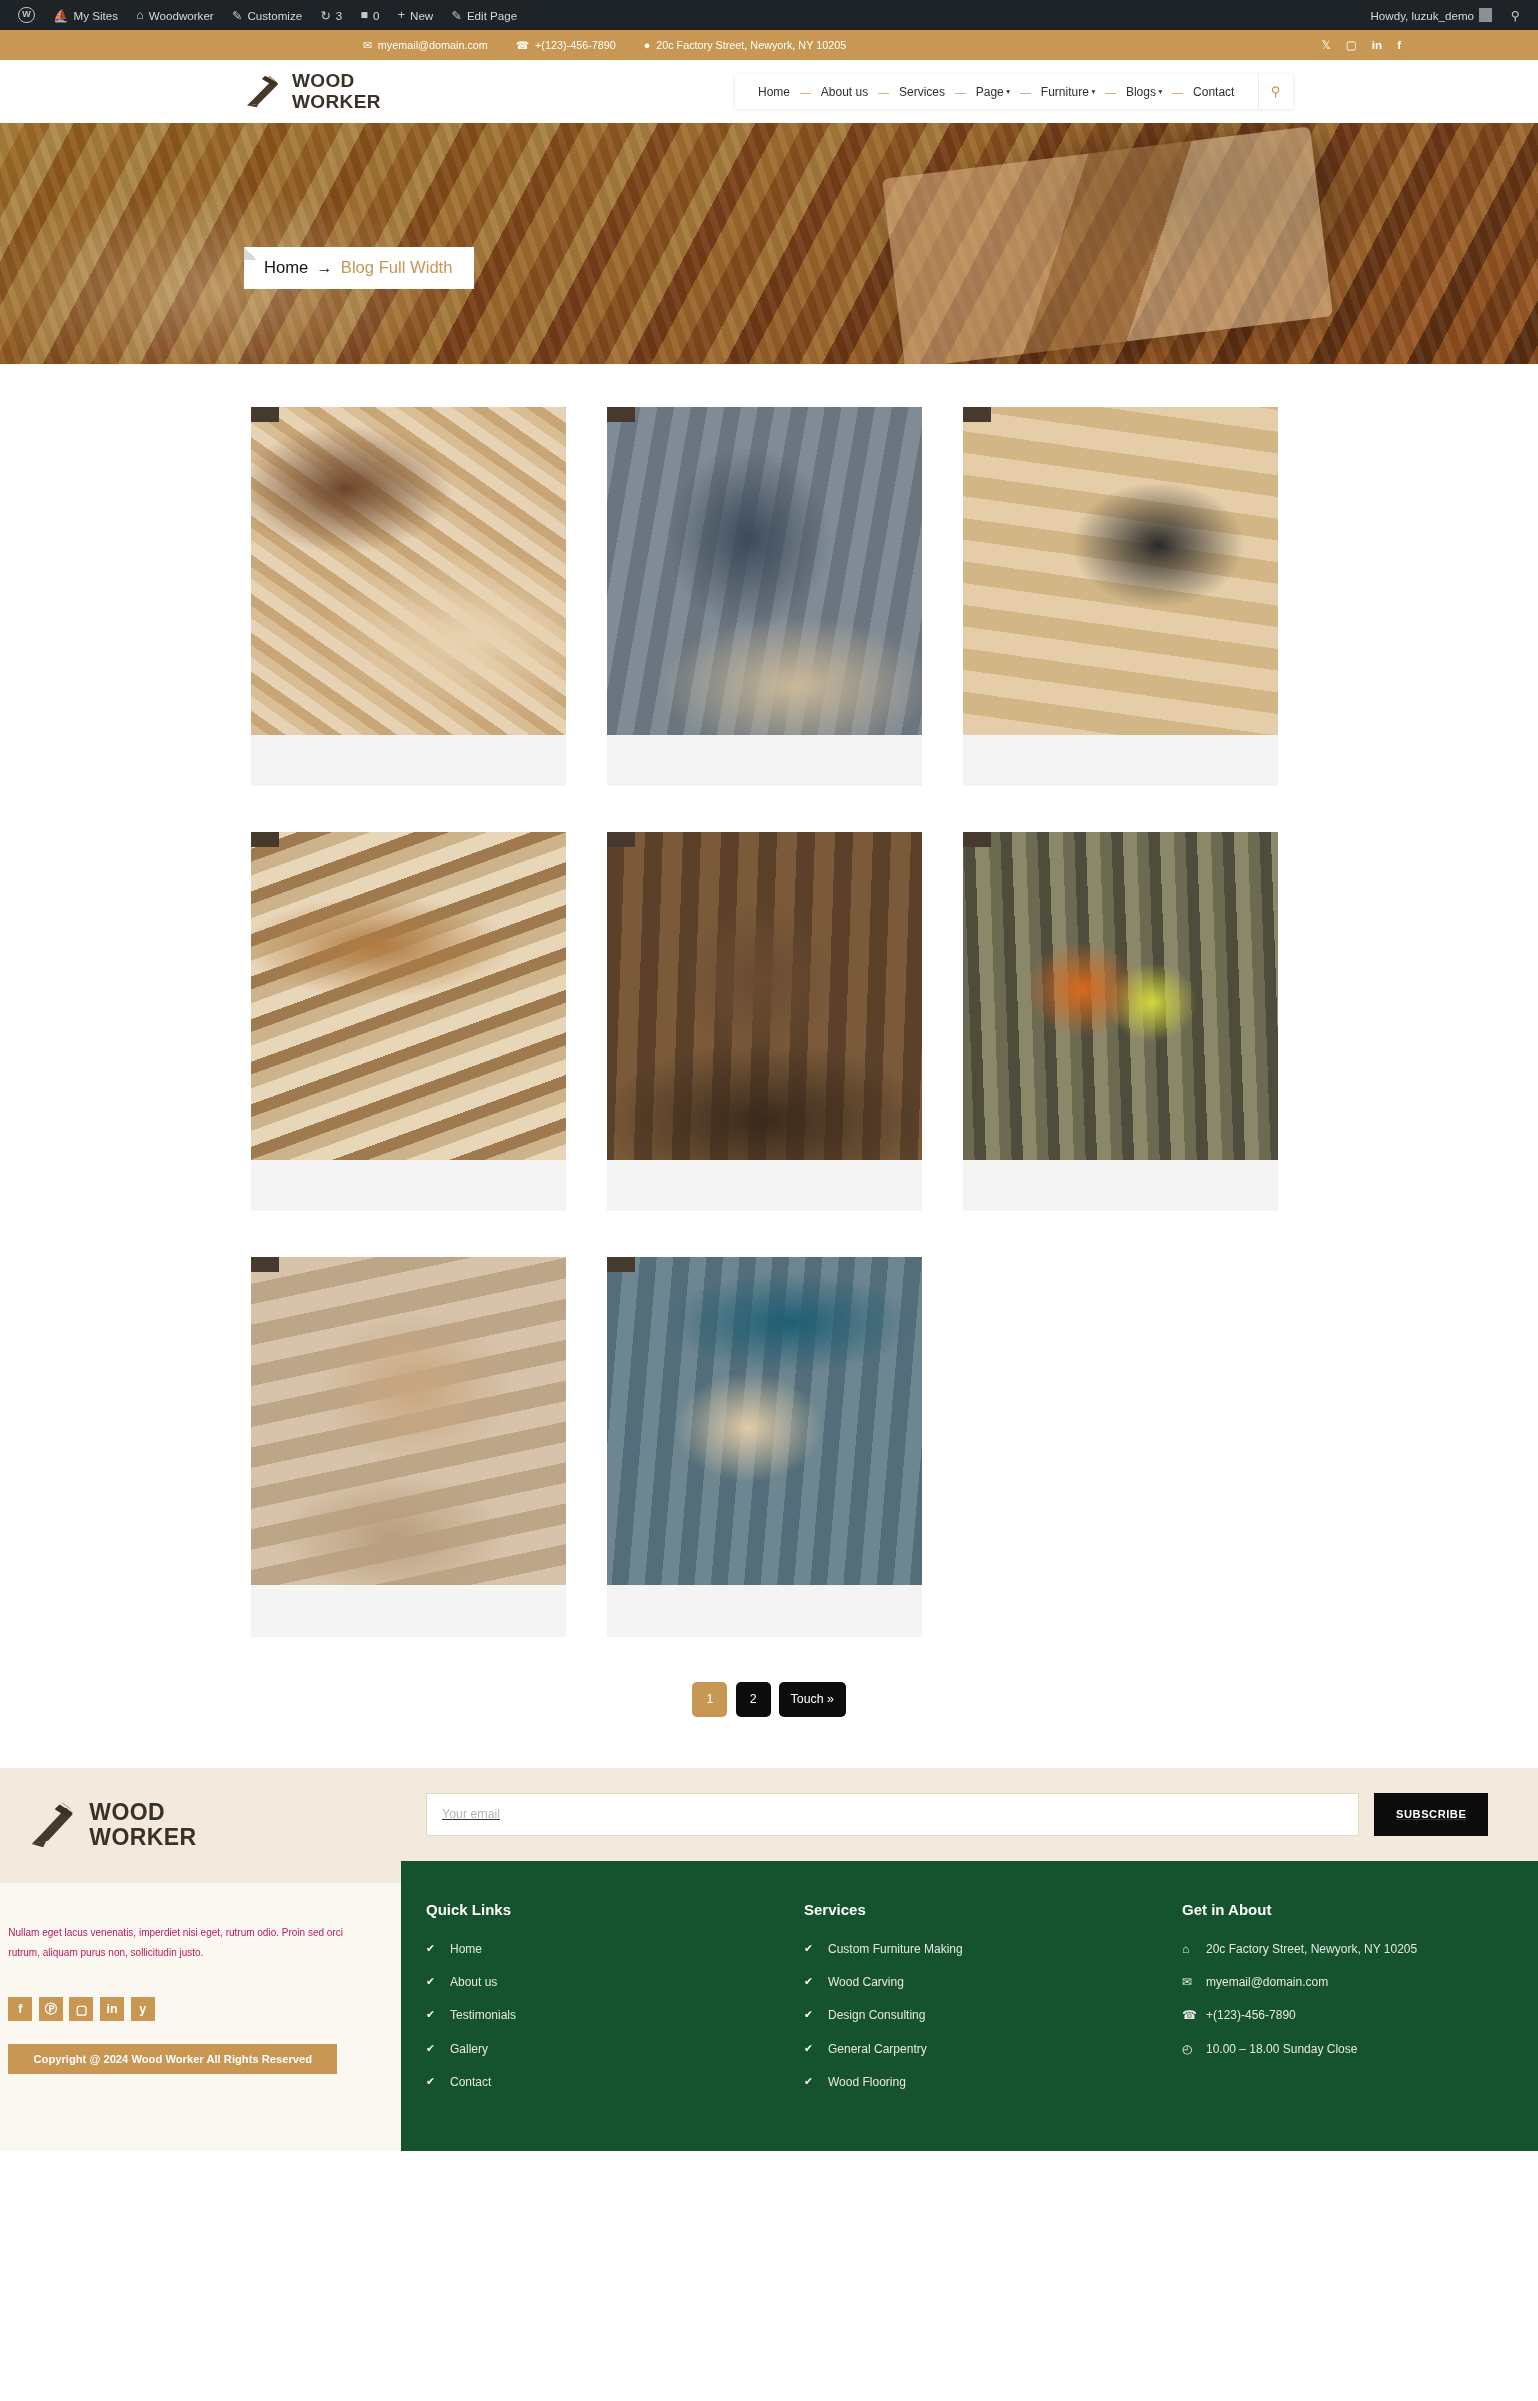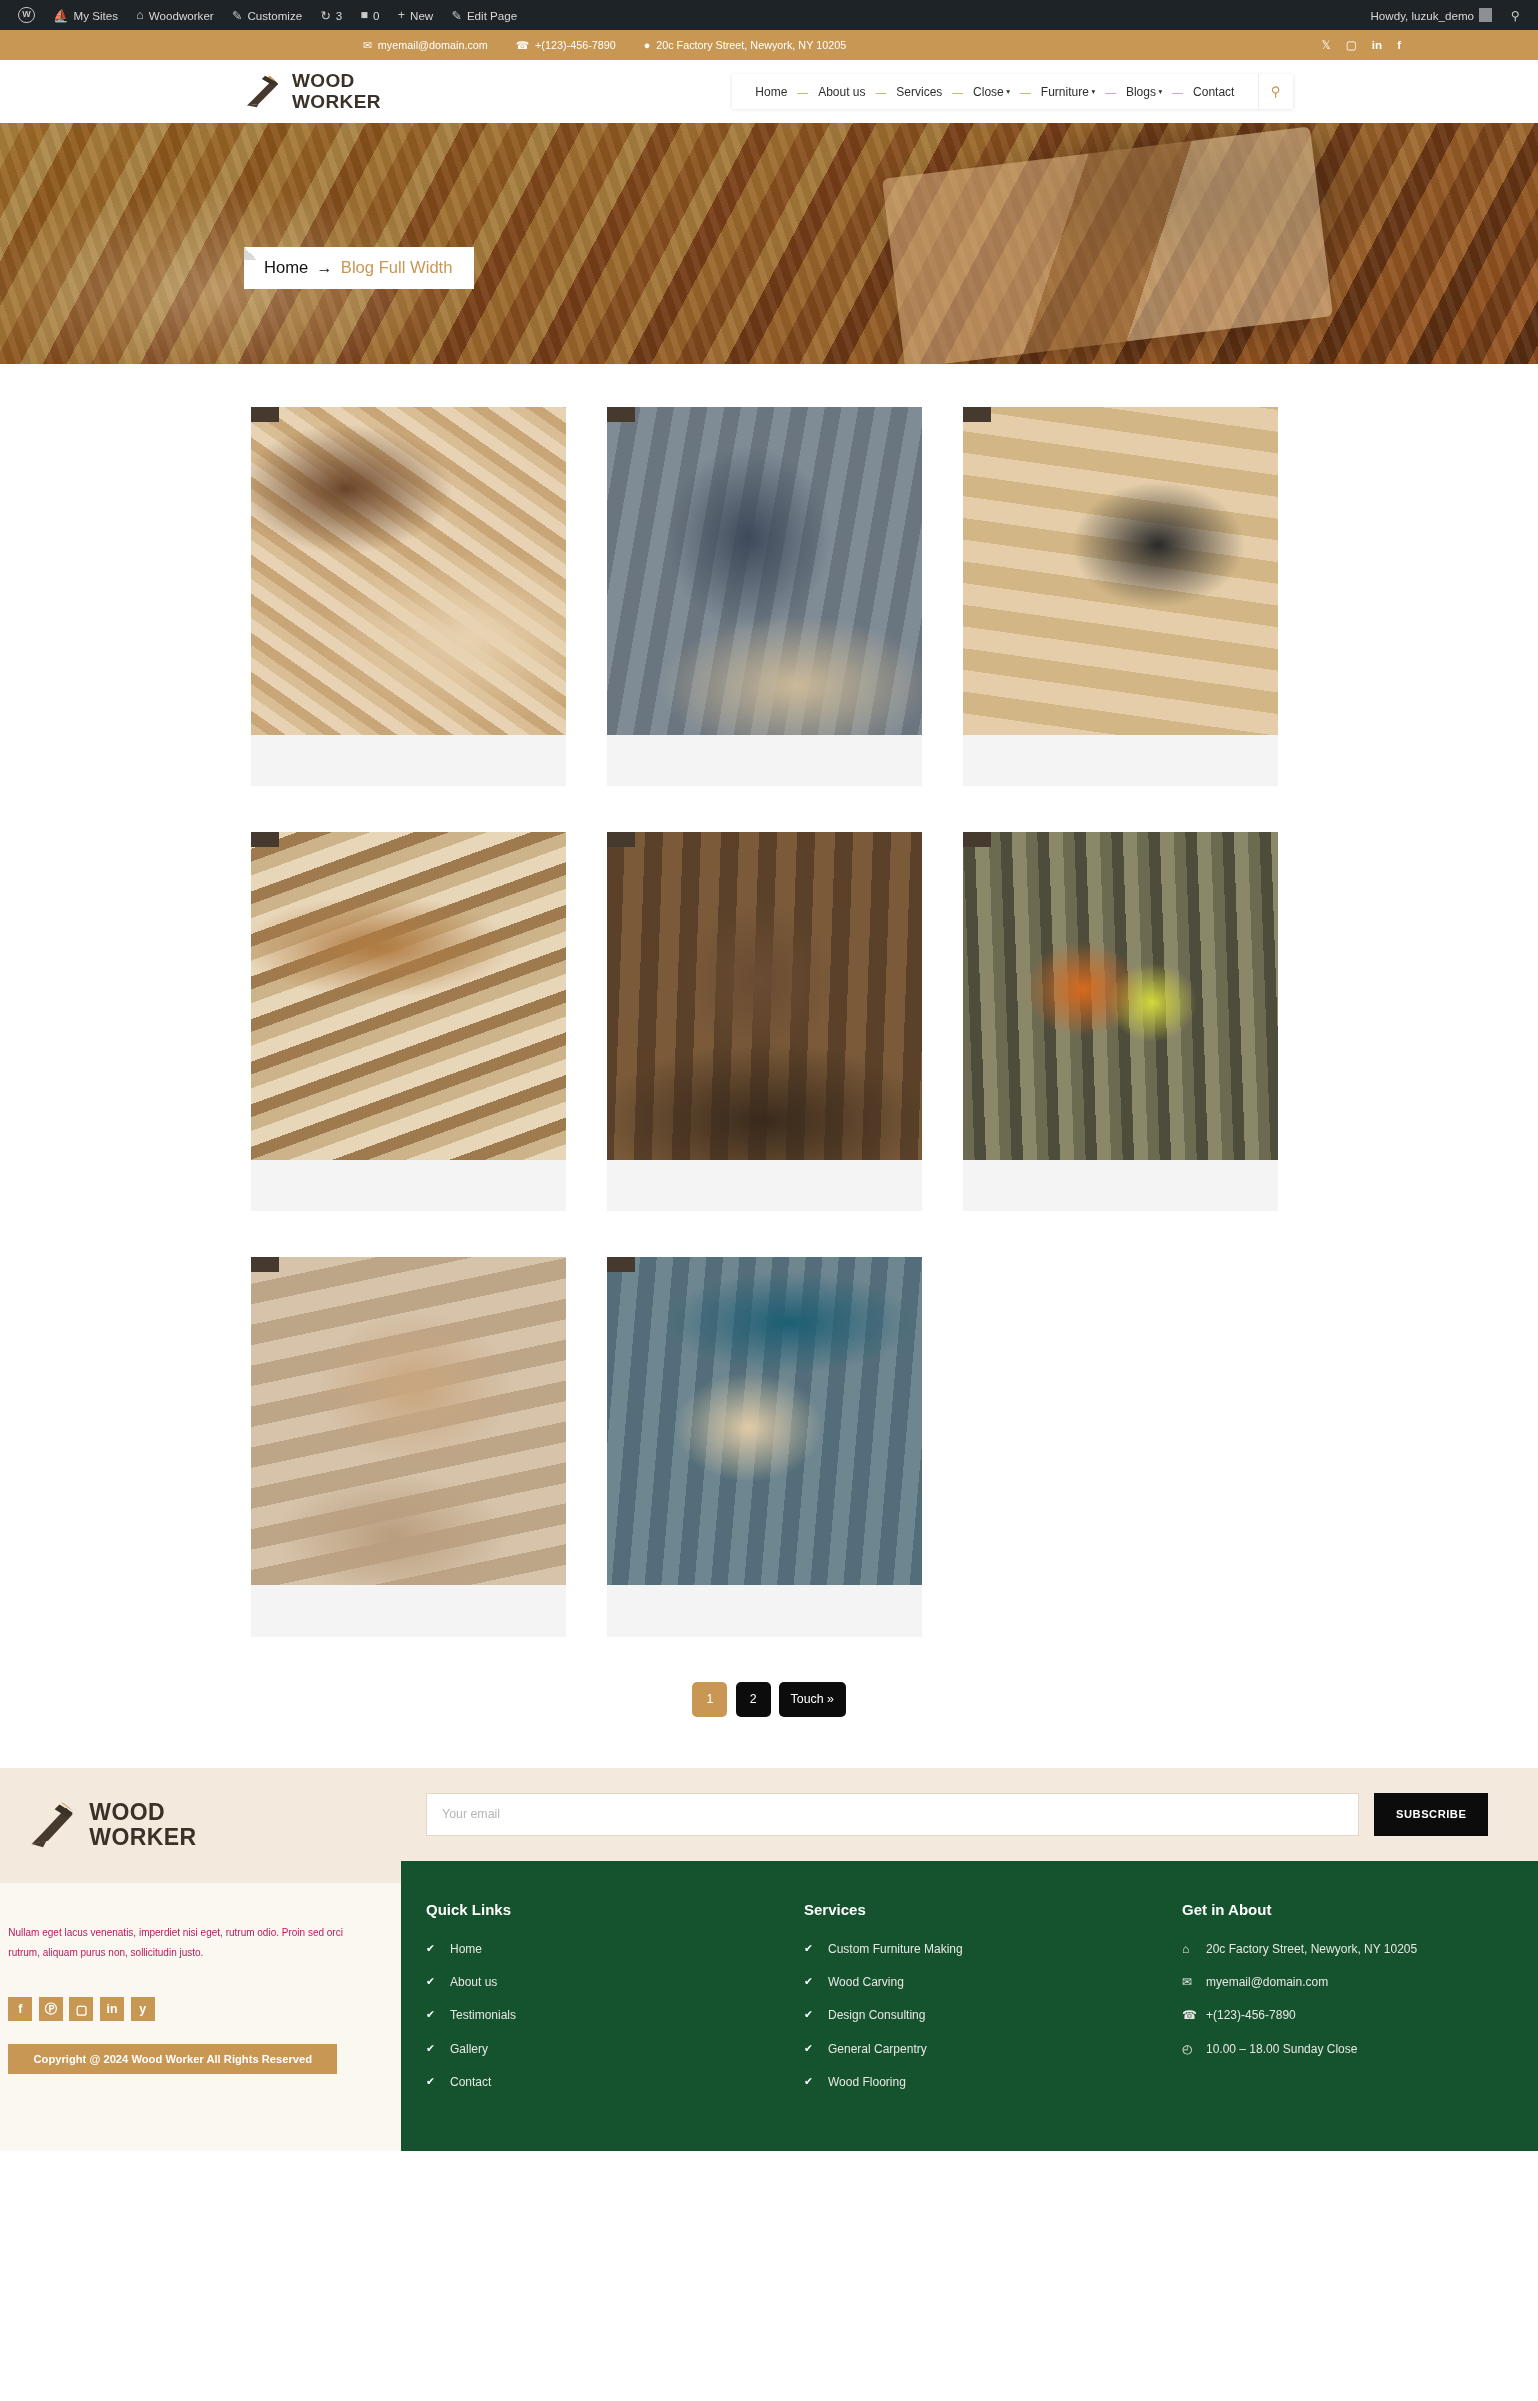--- a/index.html
+++ b/index.html
@@ -153,21 +153,21 @@
   .f-logo-name { font-size: 23px; font-weight: 800; color: #3a3229; line-height: 1.1; letter-spacing: 0.4px; }
   .f-left-body { background: #fbf7f1; padding: 40px 30px 0 8.3px; min-height: 249px; }
   .f-desc { font-size: 10px; line-height: 1.95; color: #be185d; max-width: 357px; }
   .f-social { display: flex; gap: 6.6px; margin-top: 35px; }
   .soc { width: 24px; height: 24px; background: #c89754; color: #fff; display: flex;
     align-items: center; justify-content: center; font-size: 12.4px; cursor: pointer; font-weight: 700; }
   .f-copy { margin-top: 23px; background: #c89754; color: #fff; font-size: 11.2px;
     padding: 9px 0; text-align: center; width: 329px; font-weight: 600; }
 
   .f-right { flex: 1; background: #f3e9dc; }
-  .subscribe { padding: 25px 50px 25px 25px; display: flex; gap: 15px; align-items: stretch; }
+  .subscribe { padding: 25px 50px 25px 25px; display: flex; gap: 15px; align-items: stretch; text-decoration: underline; }
   .sub-input { flex: 1; height: 43px; border: 0.8px solid #e2d8c8; background: #fff; padding: 0 15px; font-size: 12.4px;
     color: #333; font-family: "Liberation Sans", sans-serif; }
   .sub-input::placeholder { color: #b6b6b6; }
   .sub-btn { background: #0c0c0c; color: #fff; border: none; padding: 0 21.6px; font-size: 11.2px;
     letter-spacing: 0.5px; font-weight: 700; cursor: pointer; font-family: "Liberation Sans", sans-serif; }
   .f-cols { background: #14532d; padding: 40px 50px 43px 25px; display: grid;
     grid-template-columns: 378px 378px 1fr; color: #fff; }
   .f-col h4 { font-size: 15px; font-weight: 700; margin-bottom: 23px; }
   .f-col ul { list-style: none; }
   .f-col li { display: flex; align-items: flex-start; gap: 9px; font-size: 12px; color: #e9e7e4;
@@ -269,21 +269,21 @@
           <span class="sep">—</span>
           <a href="#">
             <span>About us</span>
           </a>
           <span class="sep">—</span>
           <a href="#">
             <span>Services</span>
           </a>
           <span class="sep">—</span>
           <a href="#">
-            <span>Close</span>
+            <span>Page</span>
             <span class="caret">▾</span>
           </a>
           <span class="sep">—</span>
           <a href="#">
             <span>Furniture</span>
             <span class="caret">▾</span>
           </a>
           <span class="sep">—</span>
           <a href="#">
             <span>Blogs</span>

